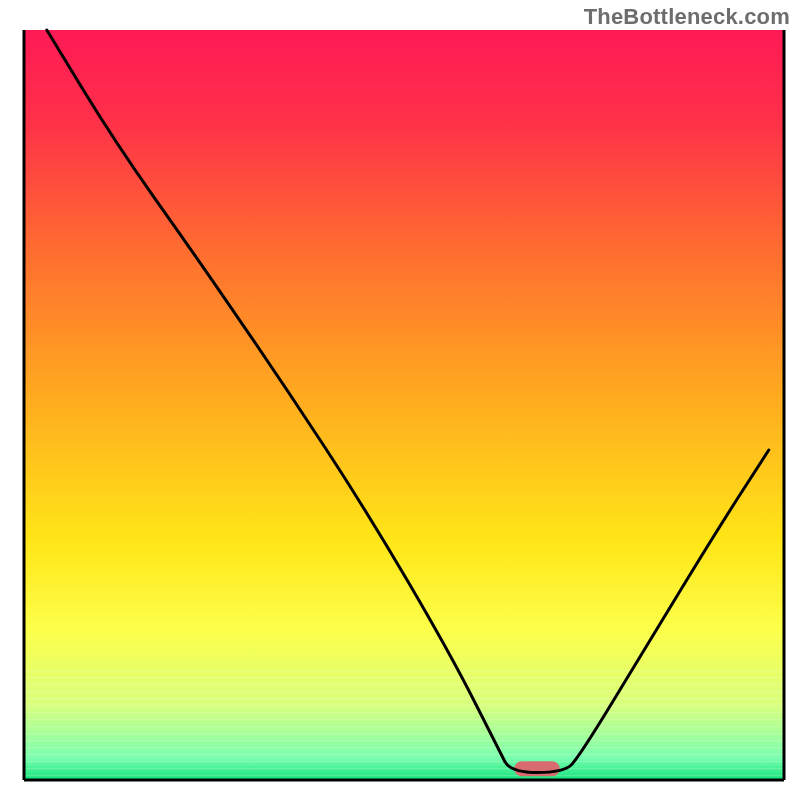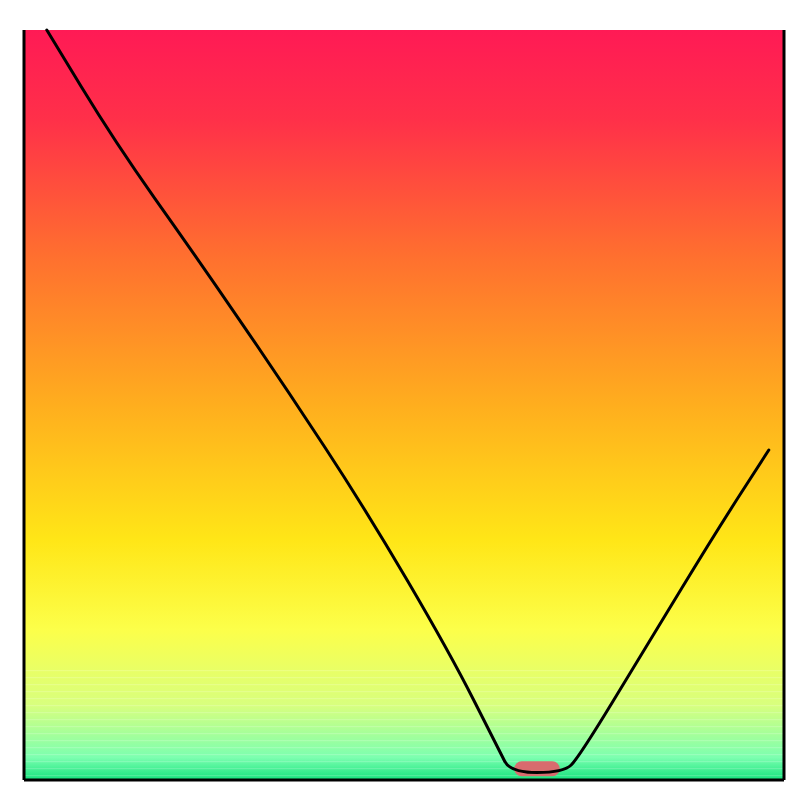--- a/index.html
+++ b/index.html
@@ -66,13 +66,14 @@
         </g>
         <rect x="514.2" y="761.25" width="45.6" height="15" rx="7.5" fill="#d86b6e"></rect>
         <path d="M 46.8 30.0 Q 46.8 30.0 81.0 86.3 Q 115.2 142.5 155.1 198.8 Q 195.0 255.0 238.7 318.8 Q 282.4 382.5 324.2 446.3 Q 366.0 510.0 407.8 581.3 Q 449.6 652.5 474.3 701.3 Q 499.0 750.0 504.7 761.3 Q 510.4 772.5 537.0 772.5 Q 563.6 772.5 571.2 765.0 Q 578.8 757.5 613.0 701.3 Q 647.2 645.0 681.4 588.8 Q 715.6 532.5 742.2 491.3 T 768.8 450.0" fill="none" stroke="#000000" stroke-width="3" stroke-linecap="round" stroke-linejoin="round"></path>
         <g>
           <line x1="24" y1="30" x2="24" y2="780" stroke="#000" stroke-width="3"></line>
           <line x1="24" y1="780" x2="784" y2="780" stroke="#000" stroke-width="3"></line>
           <line x1="784" y1="30" x2="784" y2="780" stroke="#000" stroke-width="3"></line>
         </g>
       </g>
   </svg>
+  <div class="watermark">TheBottleneck.com</div>
 </div>
 
 </body></html>

